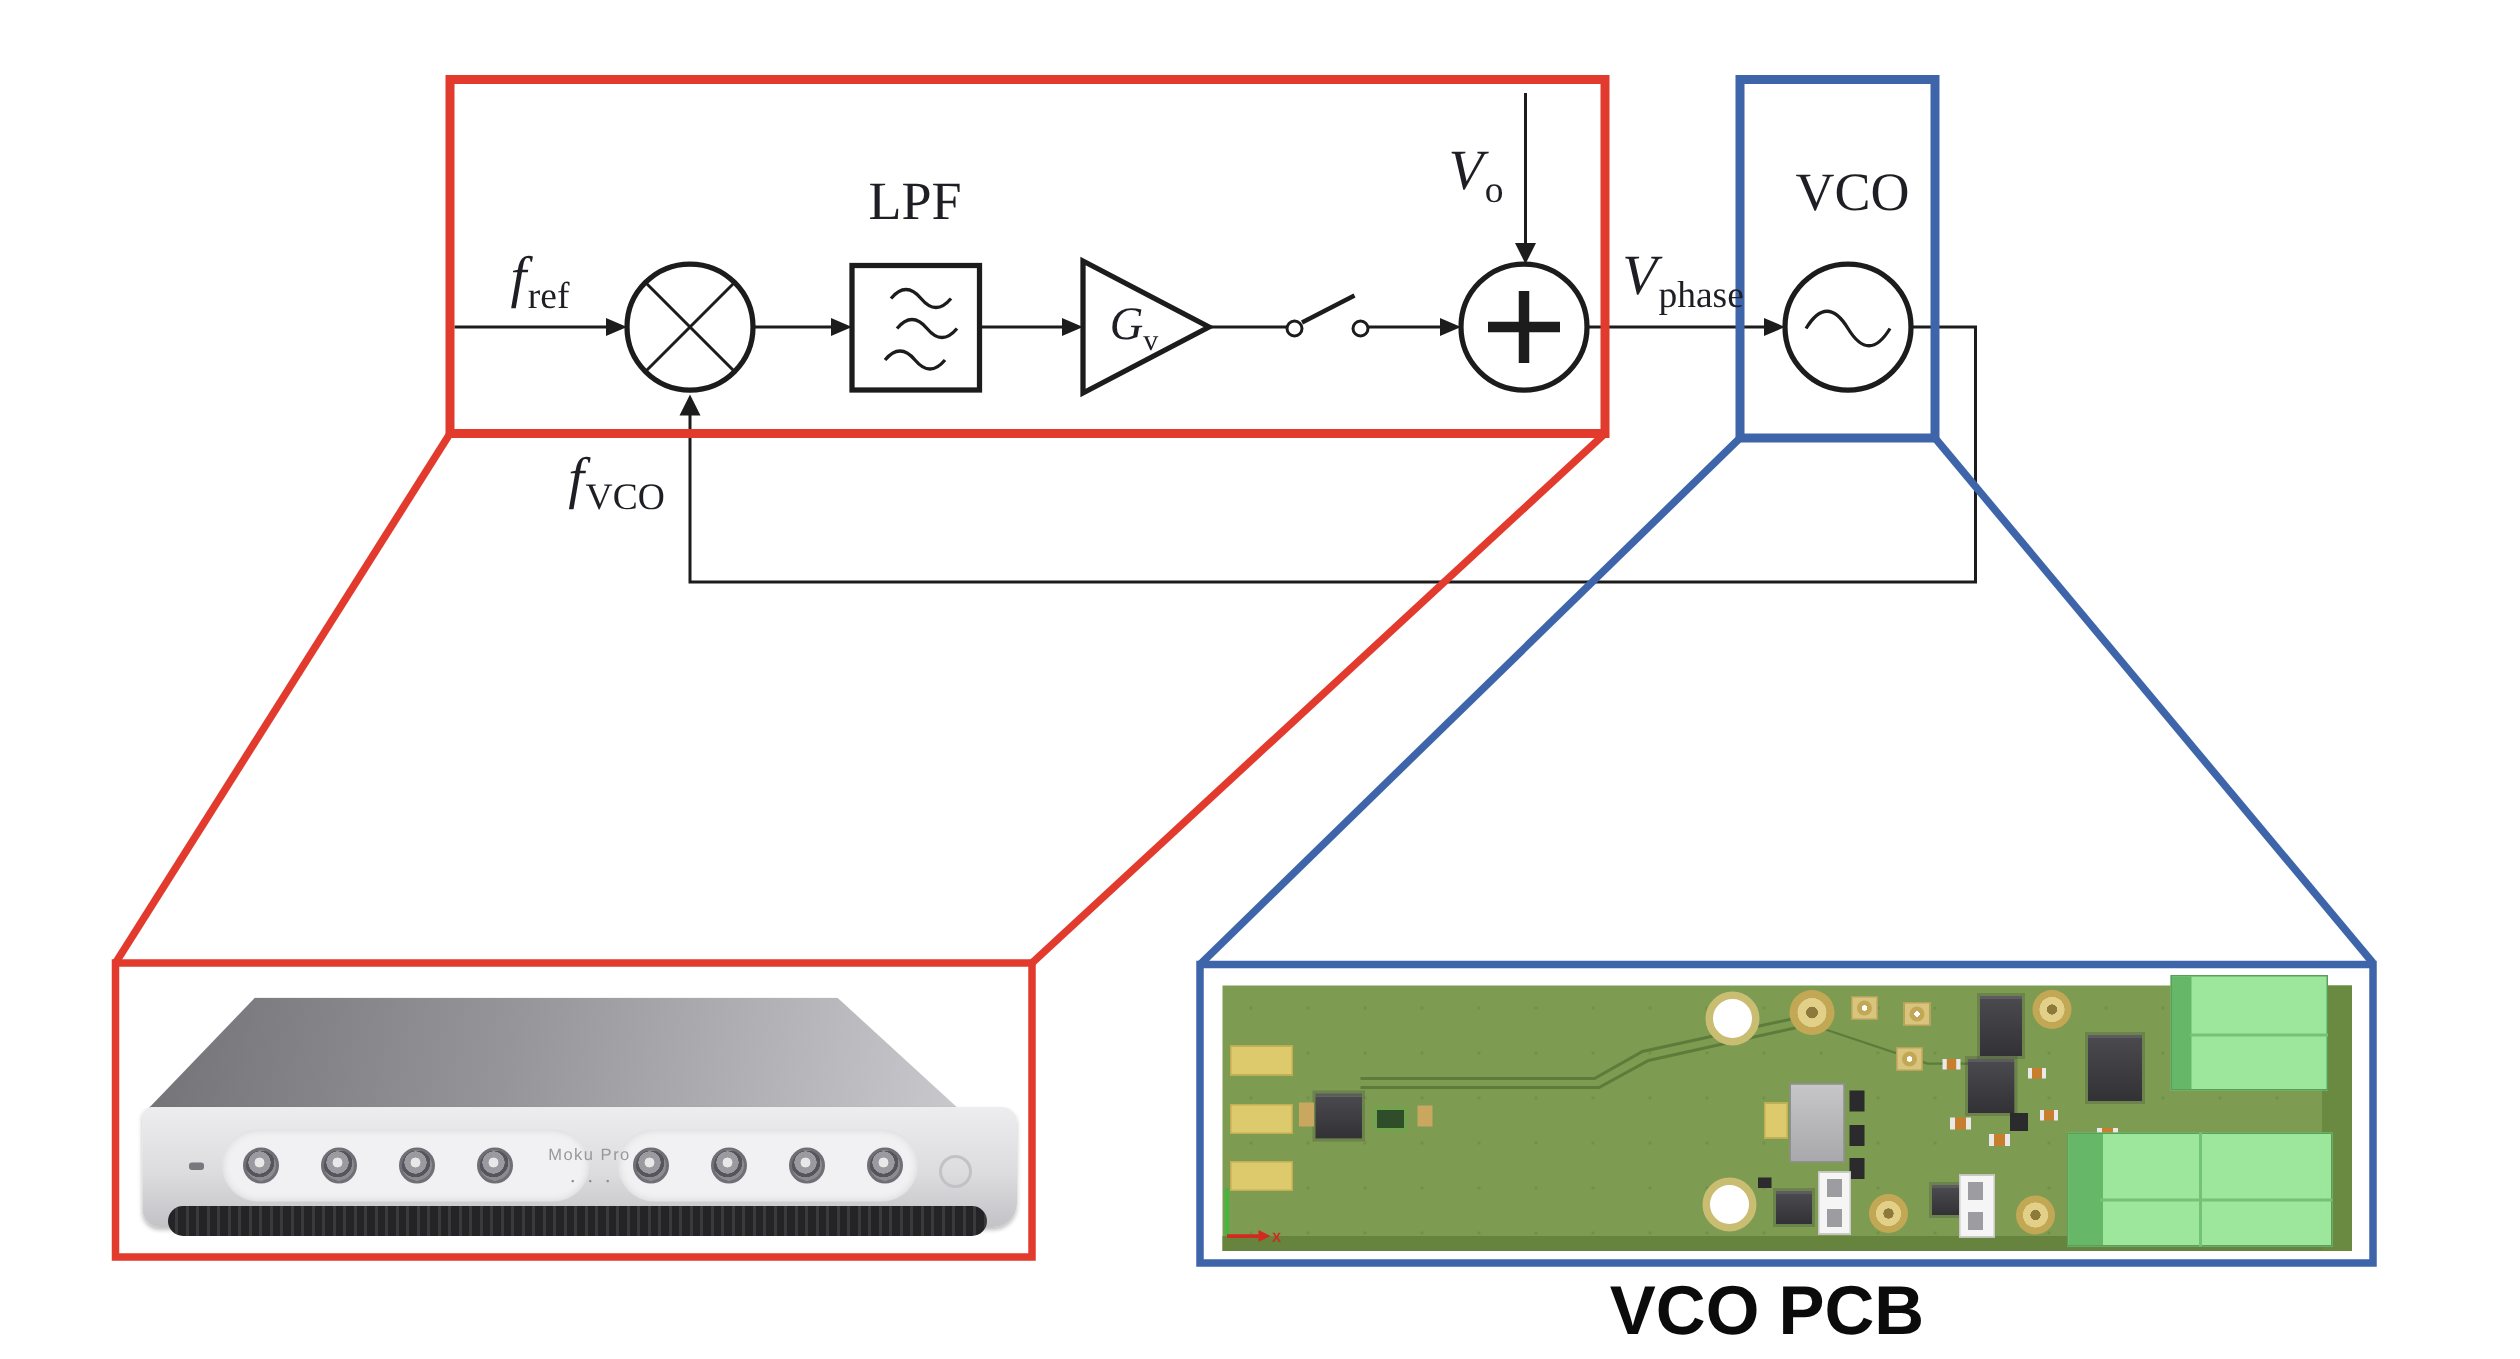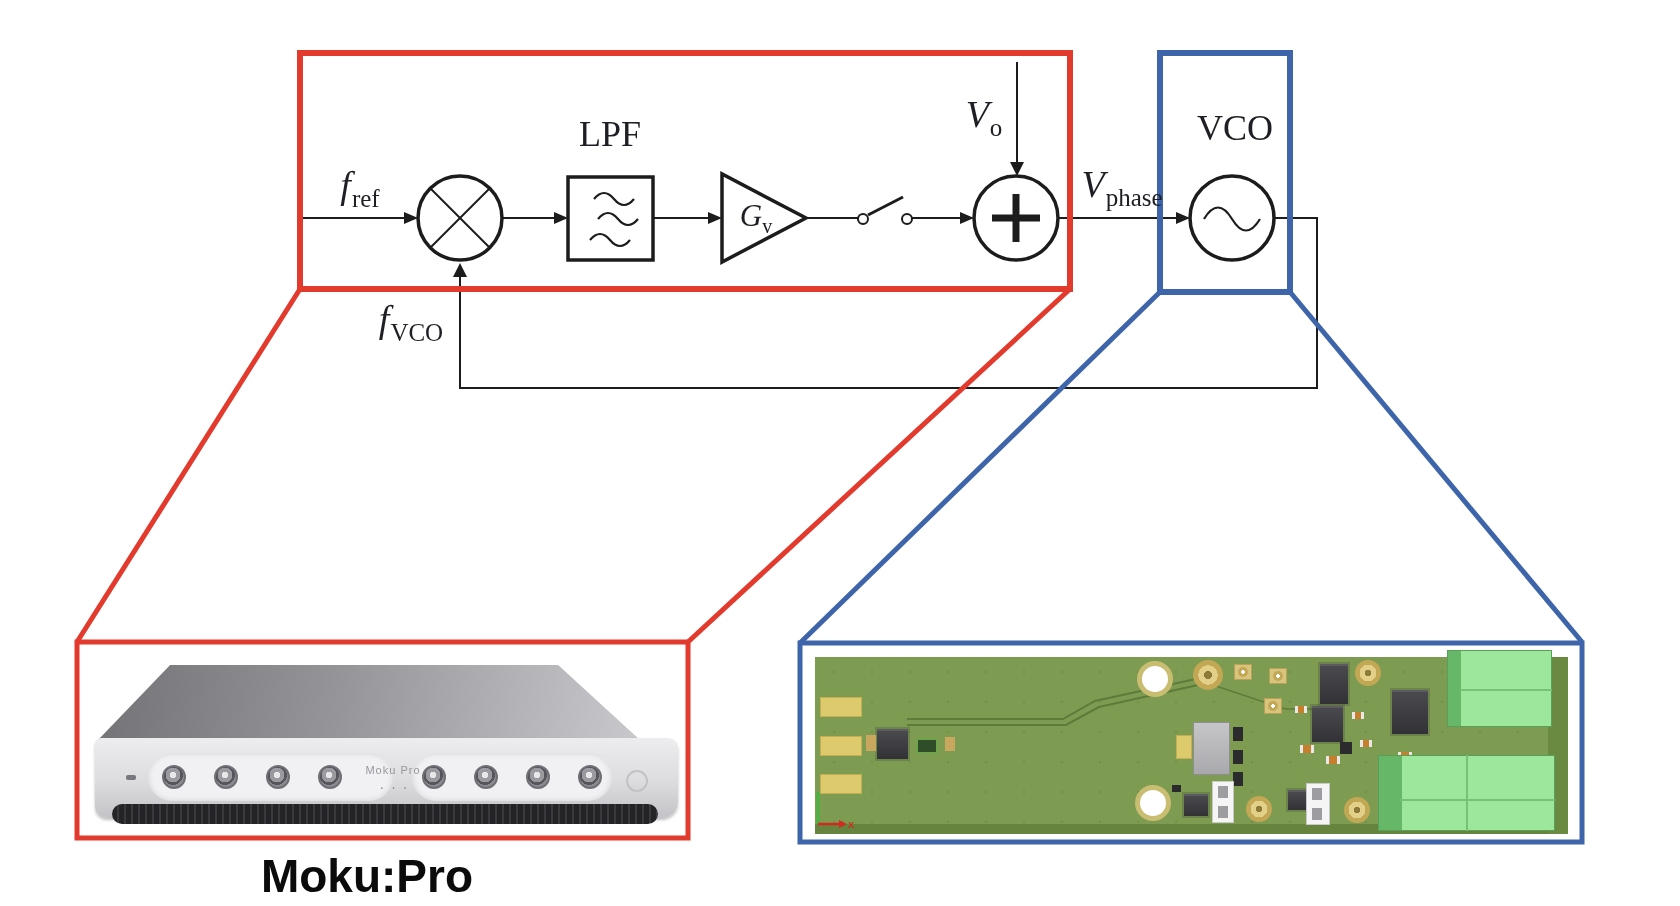--- a/index.html
+++ b/index.html
@@ -145,21 +145,20 @@
     <div class="abs bnc" style="left:318px;"></div>
     <div class="abs bnc" style="left:422px;"></div>
     <div class="abs bnc" style="left:474px;"></div>
     <div class="abs bnc" style="left:526px;"></div>
     <div class="abs bnc" style="left:578px;"></div>
     <div class="abs ctr moku-devlbl" style="left:393px;top:764px;">Moku Pro</div>
     <div class="abs ctr moku-dots" style="left:397px;top:781px;">···</div>
     <div class="abs moku-pwr"></div>
     <div class="abs moku-vent"></div>
   </div>
-  <div class="abs ctr caption" style="left:367px;top:849px;">Moku:Pro</div>
 
   <div>
     <div class="abs pcb-board"></div>
     <div class="abs pcb-edge-b"></div>
     <div class="abs pcb-edge-r"></div>
 
     <svg class="abs" style="left:815px;top:657px;" width="753" height="177" viewBox="0 0 753 177">
       <polyline points="92,62 248,62 280,44 390,20" fill="none" stroke="#5d7c3a" stroke-width="2"></polyline>
       <polyline points="92,68 251,68 284,50 392,26" fill="none" stroke="#5d7c3a" stroke-width="2"></polyline>
       <polyline points="392,26 470,52 520,52" fill="none" stroke="#5d7c3a" stroke-width="1.5"></polyline>
@@ -215,14 +214,15 @@
     <div class="abs" style="left:1466px;top:755px;width:2px;height:76px;background:#74c276;"></div>
     <div class="abs" style="left:1400px;top:799px;width:155px;height:2px;background:#74c276;"></div>
 
     <svg class="abs" style="left:815px;top:790px;" width="50" height="40" viewBox="0 0 50 40">
       <line x1="3" y1="2" x2="3" y2="34" stroke="#3dba3d" stroke-width="2.5"></line>
       <line x1="3" y1="34" x2="26" y2="34" stroke="#d22a1e" stroke-width="2.5"></line>
       <polygon points="32,34 24,30 24,38" fill="#d22a1e"></polygon>
     </svg>
     <div class="abs" style="left:848px;top:820px;font-family:'Liberation Sans',sans-serif;font-size:9px;color:#d22a1e;font-weight:bold;">X</div>
   </div>
+  <div class="abs ctr caption" style="left:1178px;top:846px;">VCO PCB</div>
 
 </div>
 
 </body></html>

